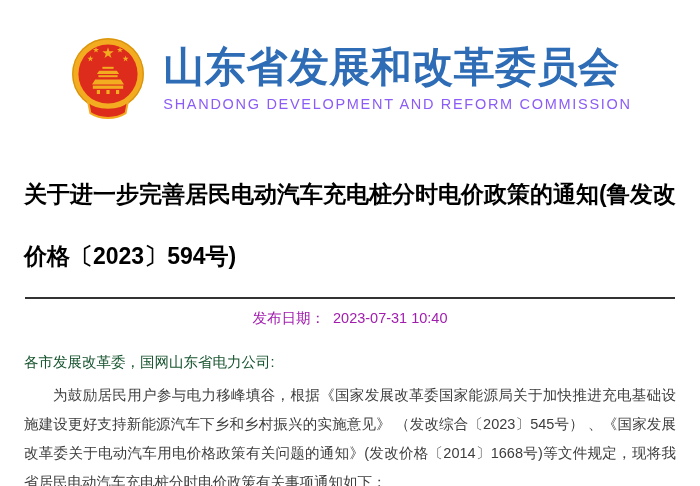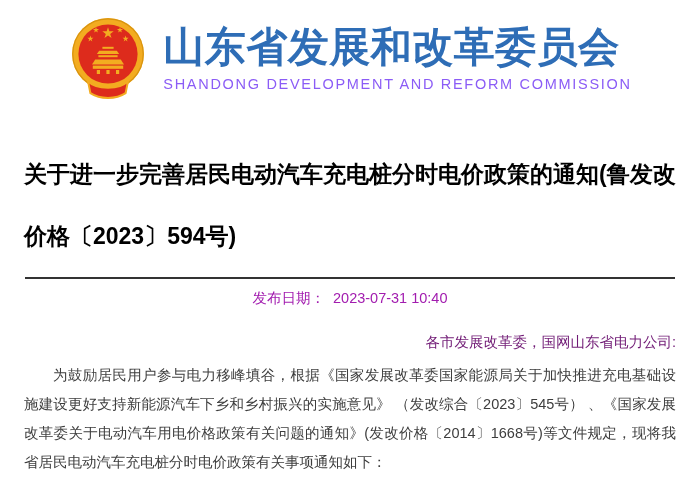--- a/index.html
+++ b/index.html
@@ -7,21 +7,21 @@
     width: 700px; height: 486px;
     background: #ffffff;
     overflow: hidden;
     font-family: "Liberation Sans", "DejaVu Sans", sans-serif;
   }
   
   .site-header {
     display: flex;
     align-items: center;
     justify-content: center;
-    padding-top: 16px;
+    padding-top: 36px;
     gap: 15px;
   }
   .emblem-wrap { width: 80px; height: 84px; flex: 0 0 auto; }
   .emblem-wrap svg { width: 100%; height: 100%; display: block; }
   .org-names { display: flex; flex-direction: column; }
   .org-zh {
     font-size: 41px;
     font-weight: bold;
     color: #2e6db6;
     line-height: 1.15;
@@ -57,23 +57,22 @@
     margin-top: 9px;
     text-align: center;
     font-size: 14.5px;
     color: #a21caf;
     line-height: 20px;
   }
   .meta-value { margin-left: 8px; }
   .salutation {
     margin-top: 24px;
     font-size: 14.5px;
-    color: #701a75;
+    color: #14532d;
     line-height: 21px;
-    text-align: right;
   }
   .body-paragraph {
     margin-top: 8px;
     font-size: 14.5px;
     color: #3d3d3d;
     line-height: 29px;
     text-align: justify;
     text-indent: 2em;
   }
 </style>

